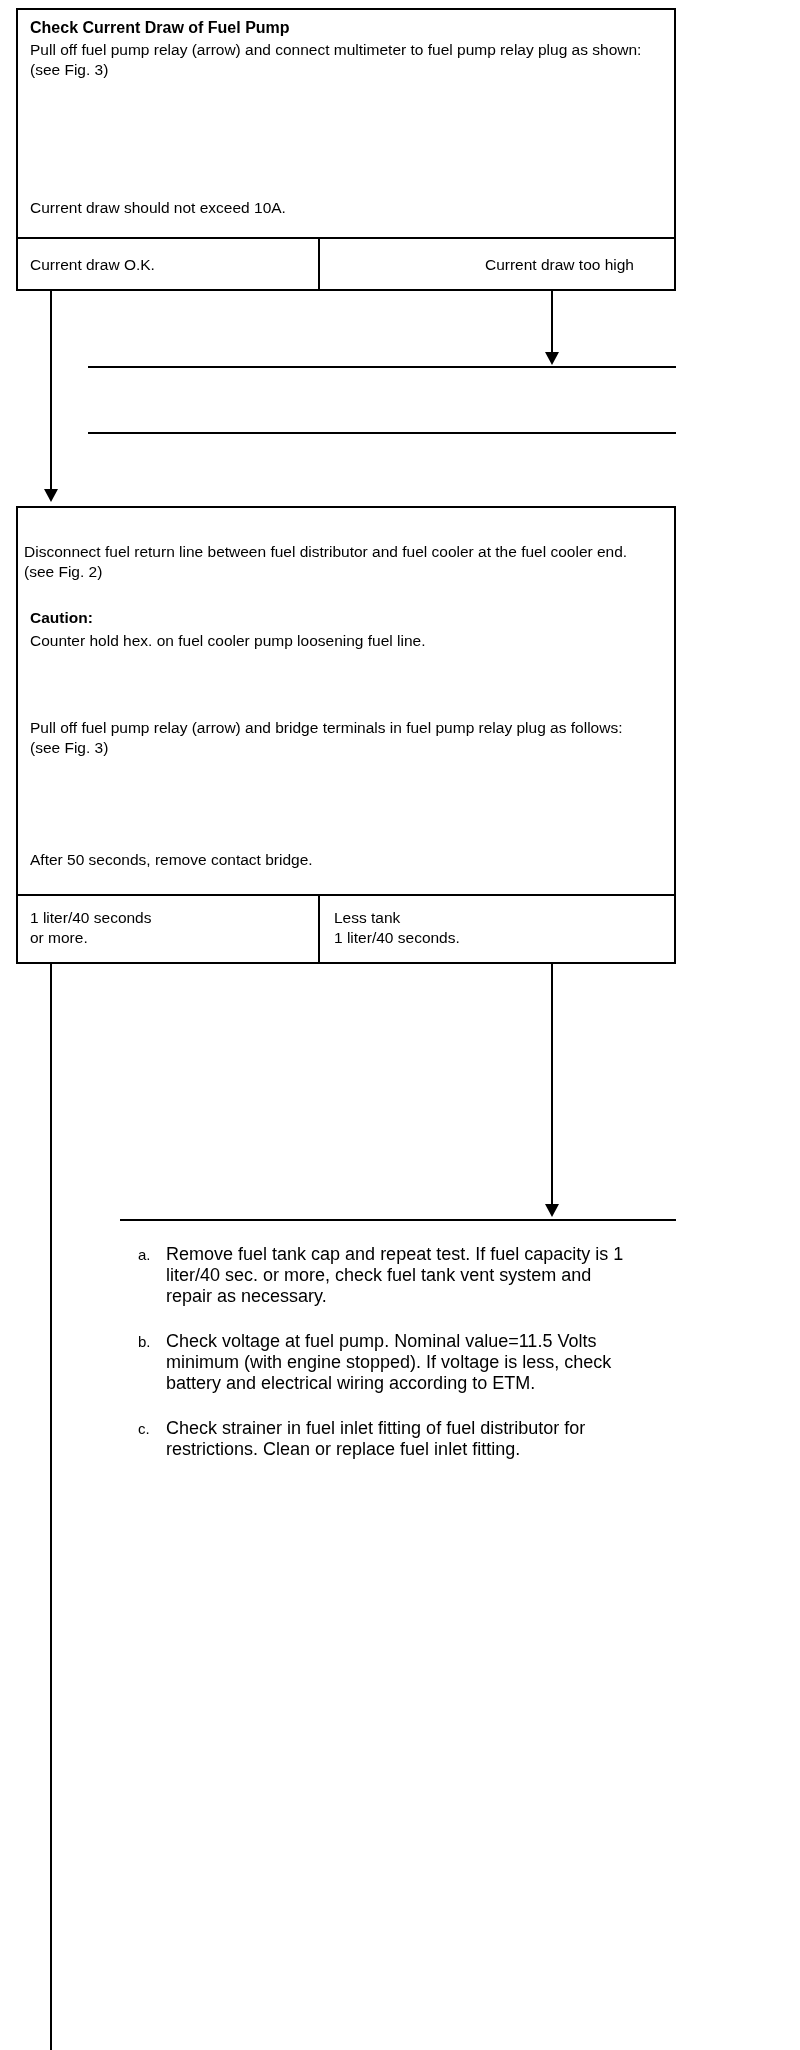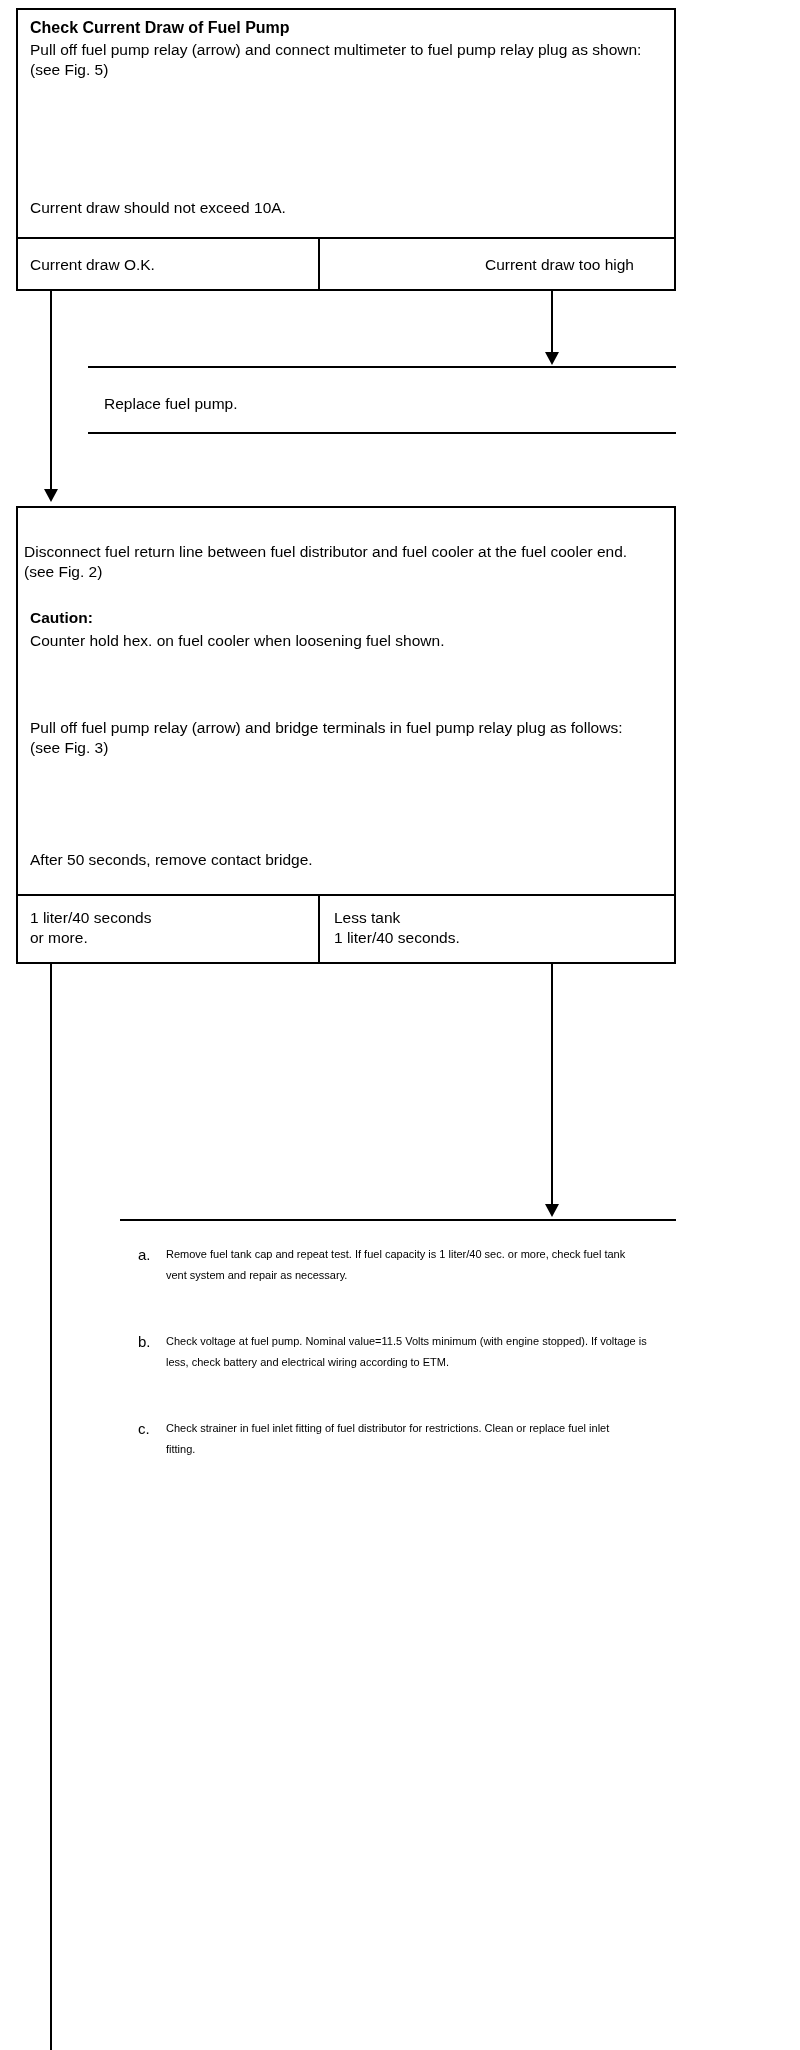--- a/index.html
+++ b/index.html
@@ -89,68 +89,67 @@
 
   .replace-text {
     position: absolute;
     font-size: 15.5px;
     line-height: 20px;
   }
 
   
   .list-item {
     position: absolute;
-    font-size: 11px;
+    font-size: 18px;
     line-height: 21px;
   }
   .list-marker {
     position: absolute;
     font-size: 15px;
     line-height: 21px;
   }
 </style>
 </head>
 <body>
 
 <div class="page">
 
   <div class="box" style="left:16px; top:8px; width:660px; height:283px;">
   </div>
 
   <div class="box-inner title" style="left:30px; top:18px; width:620px;">Check Current Draw of Fuel Pump</div>
 
-  <div class="box-inner para" style="left:30px; top:40px; width:615px;">Pull off fuel pump relay (arrow) and connect multimeter to fuel pump relay plug as shown: (see Fig. 5)</div>
+  <div class="box-inner para" style="left:30px; top:40px; width:615px;">Pull off fuel pump relay (arrow) and connect multimeter to fuel pump relay plug as shown: (see Fig. 3)</div>
 
   <div class="box-inner para" style="left:30px; top:198px; width:615px;">Current draw should not exceed 10A.</div>
 
   <div class="divider-h" style="left:16px; top:237px; width:660px;"></div>
   <div class="divider-v" style="left:318px; top:237px; height:54px;"></div>
 
   <div class="box-inner para" style="left:30px; top:255px; width:275px;">Current draw O.K.</div>
 
   <div class="box-inner para" style="left:334px; top:255px; width:300px;text-align:right;">Current draw too high</div>
 
   <div class="line-v" style="left:50px; top:291px; height:200px;"></div>
   <div class="arrow-down" style="left:44px; top:489px;"></div>
 
   <div class="line-v" style="left:551px; top:291px; height:63px;"></div>
   <div class="arrow-down" style="left:545px; top:352px;"></div>
 
   <div class="rule" style="left:88px; top:366px; width:588px;"></div>
-  <div class="replace-text" style="left:104px; top:394px; width:500px;">Replace fuel pump.</div>
   <div class="rule" style="left:88px; top:432px; width:588px;"></div>
 
   <div class="box" style="left:16px; top:506px; width:660px; height:458px;">
   </div>
 
   <div class="box-inner para" style="left:24px; top:542px; width:625px;">Disconnect fuel return line between fuel distributor and fuel cooler at the fuel cooler end. (see Fig. 2)</div>
 
   <div class="box-inner para bold" style="left:30px; top:608px; width:300px;">Caution:</div>
 
-  <div class="box-inner para" style="left:30px; top:631px; width:625px;">Counter hold hex. on fuel cooler when loosening fuel shown.</div>
+  <div class="box-inner para" style="left:30px; top:631px; width:625px;">Counter hold hex. on fuel cooler pump loosening fuel line.</div>
 
 
   <div class="box-inner para" style="left:30px; top:718px; width:625px;">Pull off fuel pump relay (arrow) and bridge terminals in fuel pump relay plug as follows: (see Fig. 3)</div>
 
   <div class="box-inner para" style="left:30px; top:850px; width:625px;">After 50 seconds, remove contact bridge.</div>
 
   <div class="divider-h" style="left:16px; top:894px; width:660px;"></div>
   <div class="divider-v" style="left:318px; top:894px; height:70px;"></div>
 
   <div class="box-inner para" style="left:30px; top:908px; width:275px;">1 liter/40 seconds</div>

